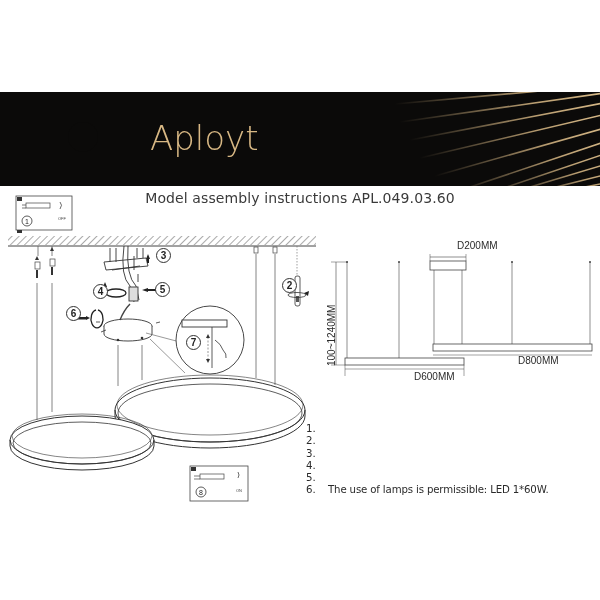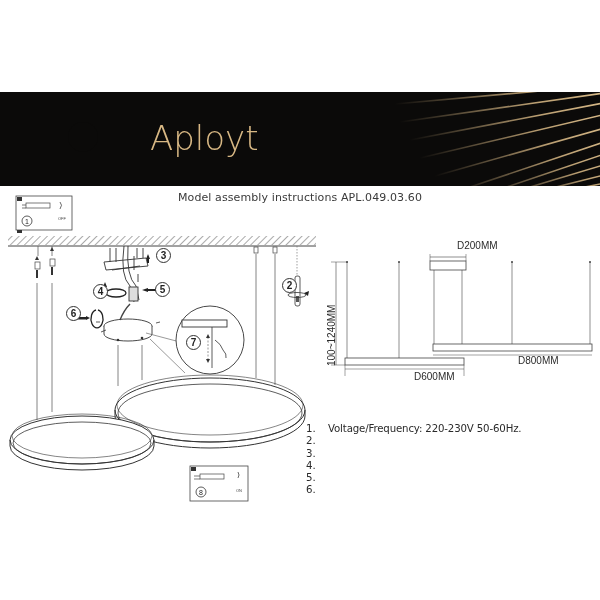--- a/index.html
+++ b/index.html
@@ -14,21 +14,21 @@
     .banner svg { position: absolute; left: 0; top: 0; }
     .brand-name {
       position: absolute; left: 150px; top: 118px;
       font-family: "DejaVu Sans", sans-serif; font-weight: 200;
       font-size: 34px; letter-spacing: 0px; color: #d8b884;
       line-height: 40px;
     }
 
     .doc-title {
       position: absolute; left: 0; top: 190px; width: 600px; text-align: center;
-      font-family: "DejaVu Sans", sans-serif; font-size: 11px; color: #3a3a3a;
+      font-family: "DejaVu Sans", sans-serif; font-size: 14px; color: #3a3a3a;
       letter-spacing: 0.1px; line-height: 16px;
     }
 
     .drawing { position: absolute; left: 0; top: 0; }
 
     .dim-label {
       position: absolute; font-family: "Liberation Sans", sans-serif;
       font-size: 10px; color: #2b2b2b; line-height: 12px; white-space: nowrap; padding-left: 28px;
     }
     .dim-vertical {
@@ -303,32 +303,32 @@
   <div class="step-badge" style="left:186px;top:335px;">7</div>
 
   <div class="dim-label" style="left:429px;top:240px;">D200MM</div>
   <div class="dim-vertical" style="left:326px;top:366px;">100~1240MM</div>
   <div class="dim-label" style="left:386px;top:371px;">D600MM</div>
   <div class="dim-label" style="left:490px;top:355px;">D800MM</div>
 
   <ol class="instructions">
     <li>
         <span class="num">1.</span>
-        <span class="txt">Voltage/Frequency: 220-230V 50-60Hz.</span>
       </li>
     <li>
         <span class="num">2.</span>
       </li>
     <li>
         <span class="num">3.</span>
       </li>
     <li>
         <span class="num">4.</span>
       </li>
     <li>
         <span class="num">5.</span>
       </li>
     <li>
         <span class="num">6.</span>
+        <span class="txt">The use of lamps is permissible: LED 1*60W.</span>
       </li>
   </ol>
 
 </div>
 
 </body></html>

